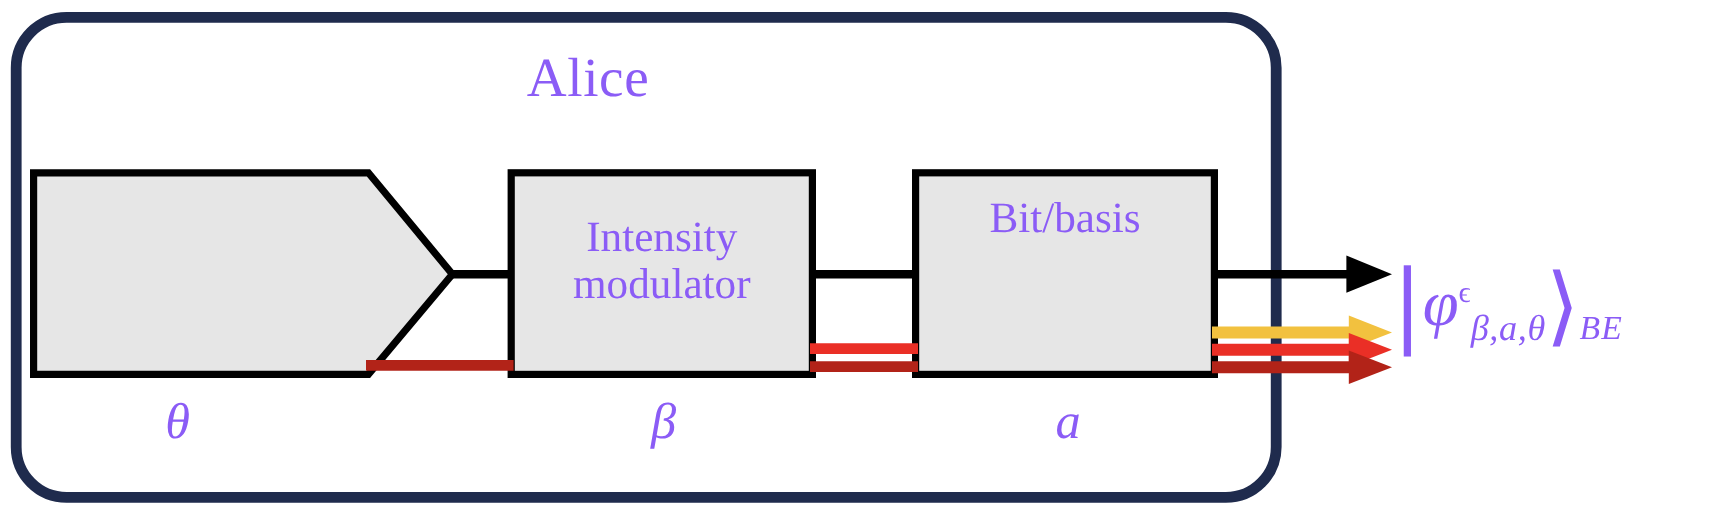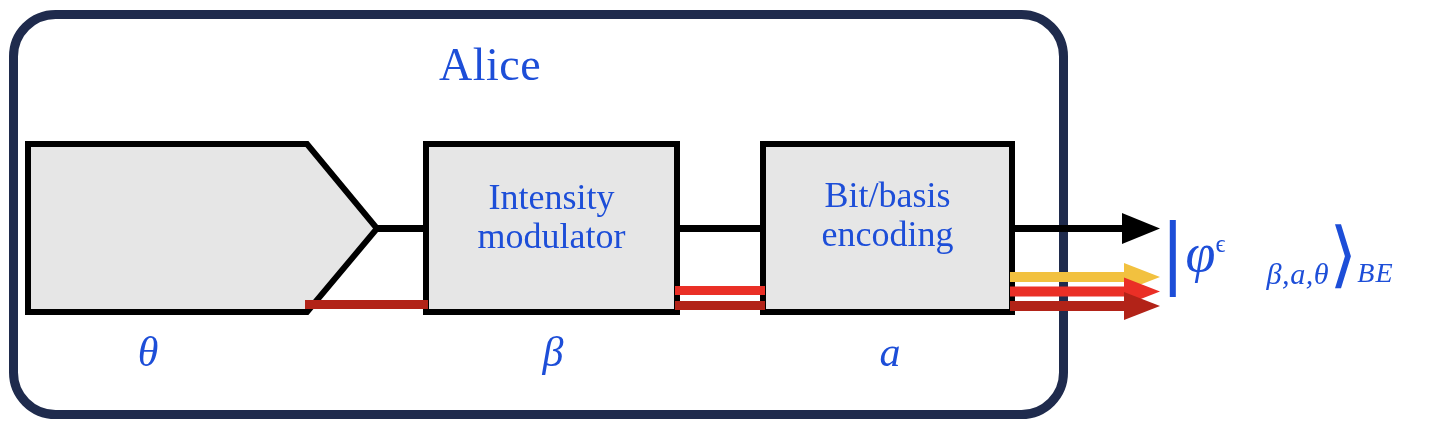--- a/index.html
+++ b/index.html
@@ -21,21 +21,21 @@
   #figure svg.layer {
     position: absolute;
     left: 0;
     top: 0;
     width: 1442px;
     height: 442px;
   }
   .lbl {
     position: absolute;
     white-space: nowrap;
-    color: #1d4ed8;
+    color: #8b5cf6;
     line-height: 1.08;
     text-align: center;
   }
   .party-title {
     font-size: 46px;
     letter-spacing: 0.5px;
   }
   .box-label {
     font-size: 36px;
   }
@@ -67,21 +67,20 @@
     font-style: normal;
     vertical-align: super;
     line-height: 0;
   }
   .ket sub.idx {
     font-size: 0.56em;
     font-style: italic;
     vertical-align: -0.42em;
     line-height: 0;
     letter-spacing: 0.5px;
-    margin-left: 41px;
   }
   .ket sub.be {
     font-size: 0.52em;
     vertical-align: -0.40em;
     line-height: 0;
     letter-spacing: 1px;
   }
 </style>
 </head>
 <body>
@@ -120,23 +119,22 @@
   </svg>
 
   <div class="lbl party-title" style="left:0; top:40px; width:980px;">Alice</div>
 
 
   <div class="lbl box-label" style="left:426px; top:178px; width:251px;">
     <span class="ln">Intensity</span>
     <span class="ln">modulator</span>
   </div>
 
-  <div class="lbl box-label" style="left:763px; top:176px; width:249px;">
+  <div class="lbl box-label" style="left:763px; top:162px; width:249px;">
     <span class="ln">Bit/basis</span>
-    <span class="ln">encoding</span>
   </div>
 
   <div class="lbl param-label" style="left:68px; top:330px; width:160px;">θ</div>
 
   <div class="lbl param-label" style="left:473px; top:330px; width:160px;">β</div>
 
   <div class="lbl param-label" style="left:810px; top:330px; width:160px;">a</div>
 
   <div class="lbl ket" style="left:1160px; top:212px; width:282px; text-align:left;">
     <span class="bar">|</span><span>φ</span><sup>ϵ</sup><sub class="idx">β,a,θ</sub><span class="ang">⟩</span><sub class="be">BE</sub>

